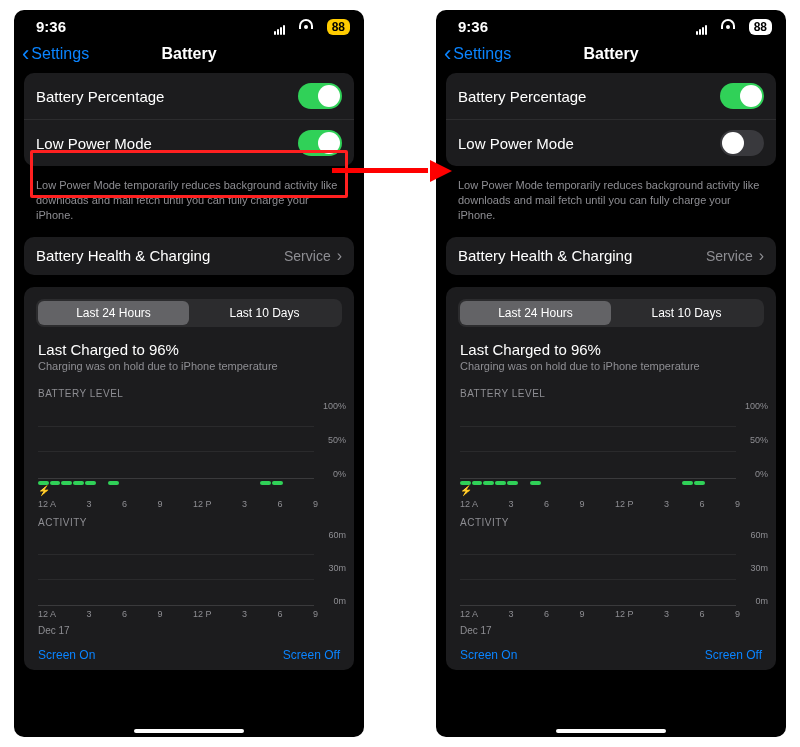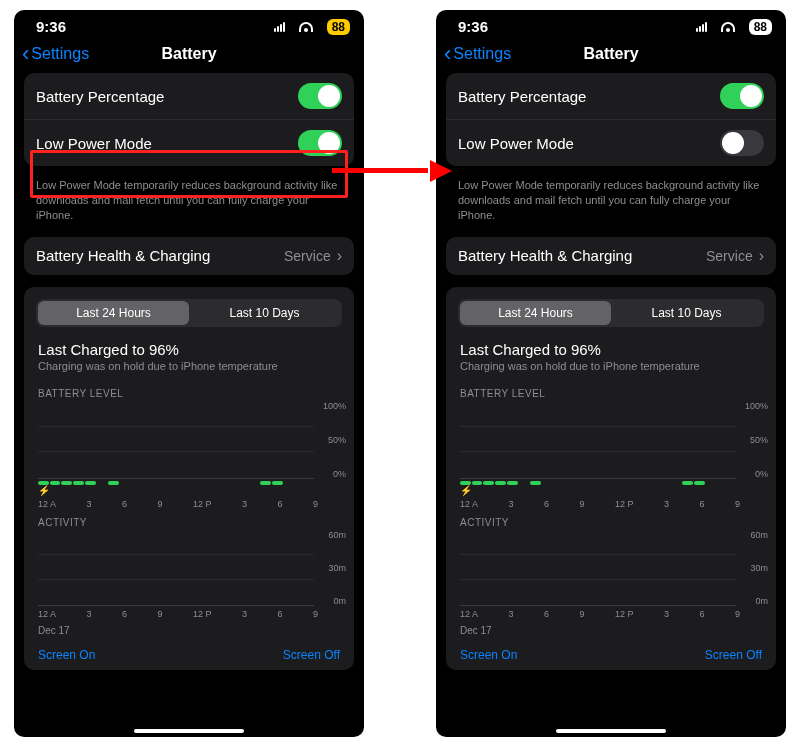--- a/index.html
+++ b/index.html
@@ -30,21 +30,21 @@
   }
   
   .status {
     display: flex;
     justify-content: space-between;
     align-items: center;
     padding: 8px 14px 4px 22px;
     font-size: 15px;
     font-weight: 600;
   }
-  .status .right { display: flex; align-items: center; gap: 14px; }
+  .status .right { display: flex; gap: 14px; }
   .sig { display: flex; gap: 1px; align-items: flex-end; }
   .sig span { width: 2px; background: #fff; border-radius: 1px; }
   .sig span:nth-child(1){height:4px}.sig span:nth-child(2){height:6px}
   .sig span:nth-child(3){height:8px}.sig span:nth-child(4){height:10px}
   .wifi { width:14px;height:10px;position:relative; }
   .wifi::before{content:'';position:absolute;inset:0;border-top:2px solid #fff;border-left:2px solid #fff;border-right:2px solid #fff;border-radius:12px 12px 0 0;}
   .wifi::after{content:'';position:absolute;bottom:0;left:5px;width:4px;height:4px;background:#fff;border-radius:50%;}
   .batt-pill {
     background: #ffcc00;
     color: #000;

